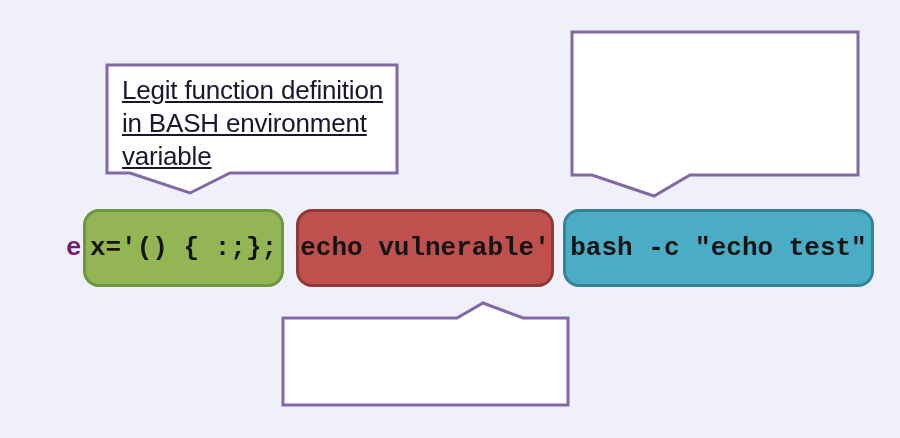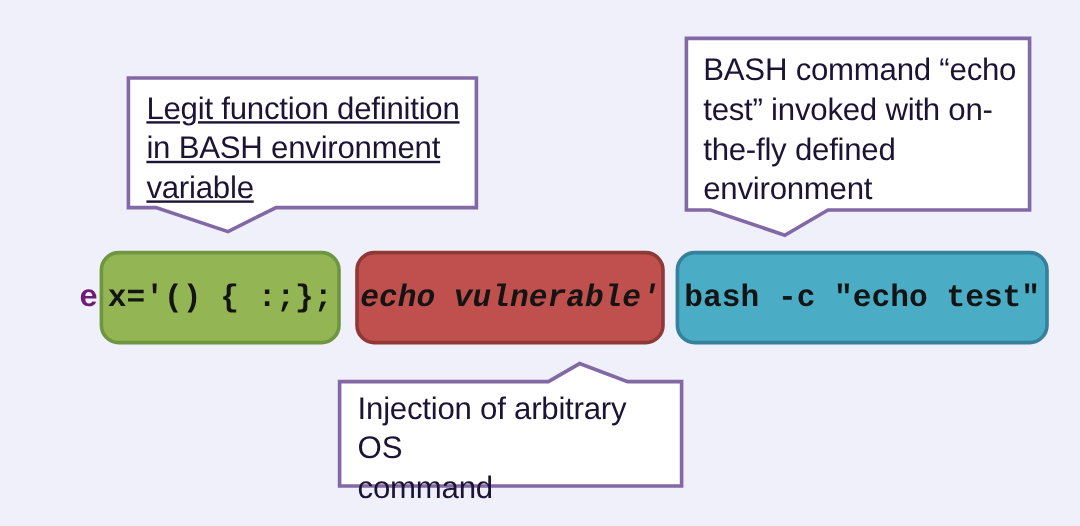--- a/index.html
+++ b/index.html
@@ -66,21 +66,20 @@
   }
   .cmd-box.green {
     left: 83px; width: 201px;
     background: #93b554;
     border: 3px solid #6e9540;
   }
   .cmd-box.red {
     left: 296px; width: 258px;
     background: #c0504d;
     border: 3px solid #8f3937;
-    font-style: italic;
   }
   .cmd-box.blue {
     left: 563px; width: 311px;
     background: #4bacc6;
     border: 3px solid #35809a;
   }
 </style>
 </head>
 <body>
 
@@ -89,27 +88,21 @@
   <svg class="bubble-layer" viewBox="0 0 900 438" xmlns="http://www.w3.org/2000/svg">
     <path class="bubble-path" d="M107,65 H397 V173 H230 L190,193 L130,173 H107 Z"></path>
     <path class="bubble-path" d="M572,32 H858 V175 H690 L654,196 L592,175 H572 Z"></path>
     <path class="bubble-path" d="M283,318 H457 L483,303 L523,318 H568 V405 H283 Z"></path>
   </svg>
 
   <div class="callout-text legit">Legit function definition
 in BASH environment
 variable</div>
 
-  <div class="callout-text invoke">BASH command “echo
-test” invoked with on-
-the-fly defined
-environment</div>
 
-  <div class="callout-text inject">Injection of arbitrary OS
-command</div>
 
   <div class="cmd-env">env</div>
 
   <div class="cmd-box green">x='() { :;};</div>
 
   <div class="cmd-box red">echo vulnerable'</div>
 
   <div class="cmd-box blue">bash -c "echo test"</div>
 
 </div>

